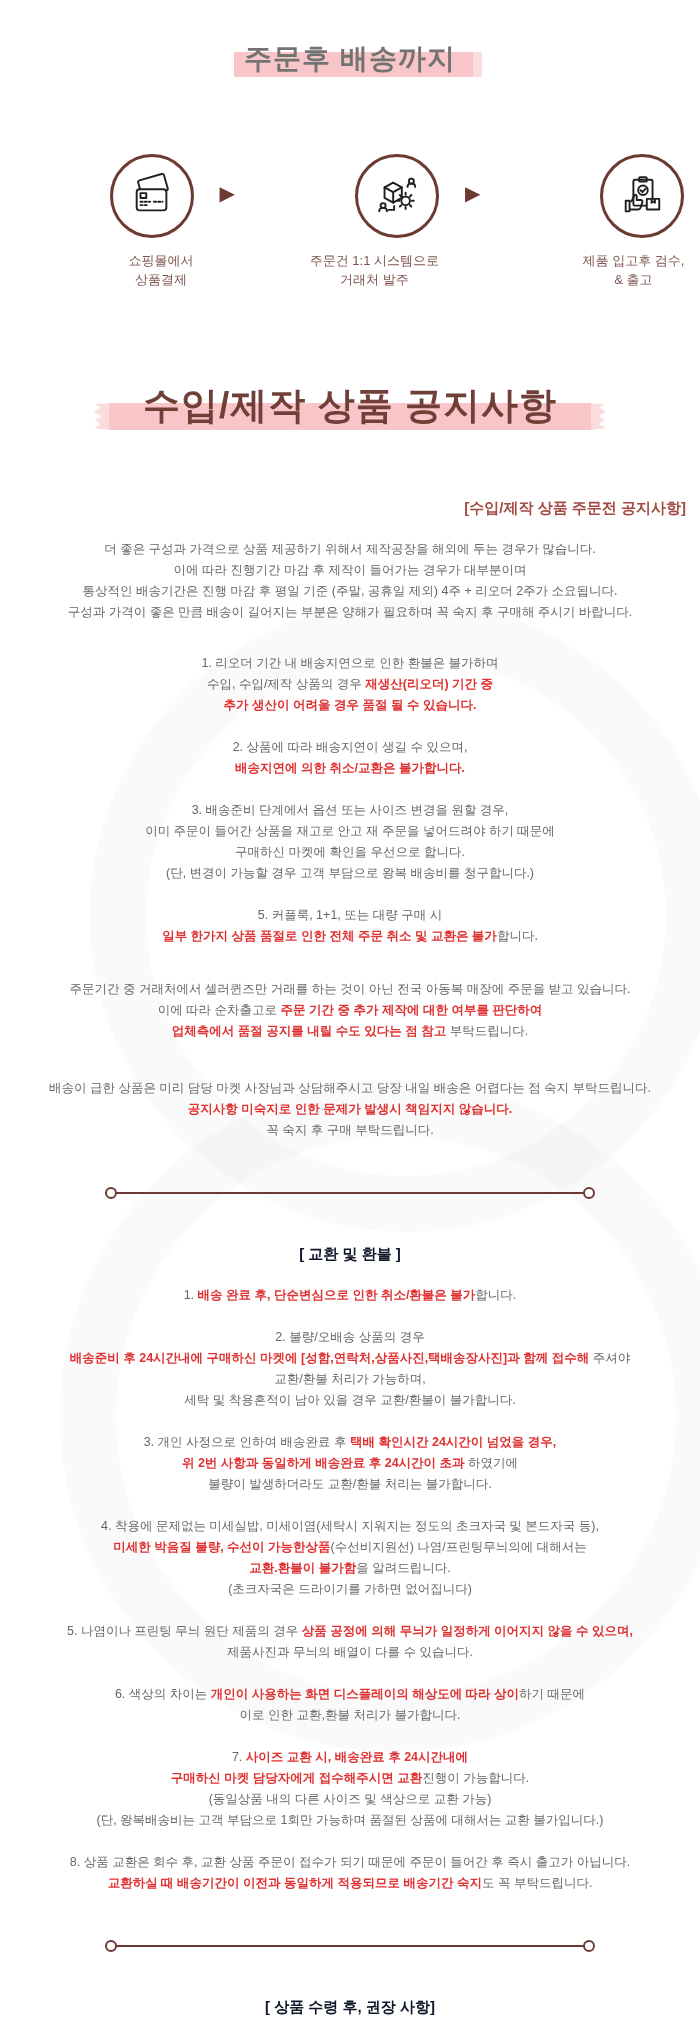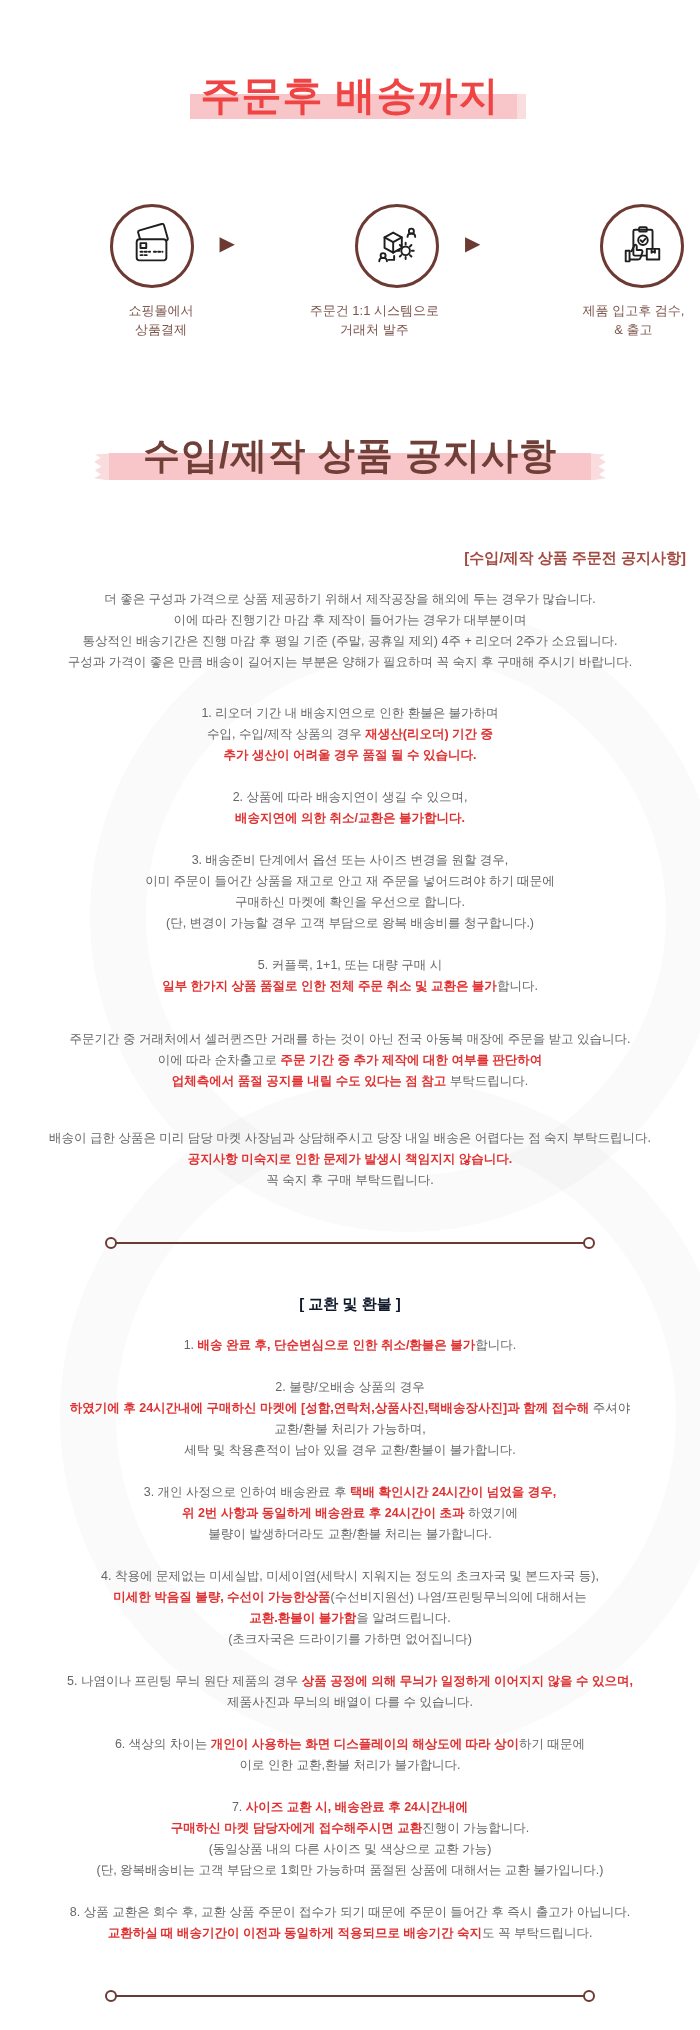--- a/index.html
+++ b/index.html
@@ -5,22 +5,22 @@
   html,body{margin:0;padding:0;background:#fff;}
   body{font-family:"Liberation Sans","DejaVu Sans",sans-serif;color:#666;}
   .page{position:relative;width:700px;min-height:2030px;margin:0 auto;background:#fff;overflow:hidden;}
   
   .wm{position:absolute;border-radius:50%;border:56px solid rgba(120,120,120,0.035);z-index:0;}
   .wm1{width:520px;height:520px;left:90px;top:600px;}
   .wm2{width:560px;height:560px;left:60px;top:1080px;}
   .content{position:relative;z-index:1;text-align:center;}
 
   
-  .main-title{display:inline-block;position:relative;margin-top:73px;font-size:40px;font-weight:900;
-              color:#ef4444;letter-spacing:1px;line-height:1.1;}
+  .main-title{display:inline-block;position:relative;margin-top:44px;font-size:28px;font-weight:900;
+              color:#737373;letter-spacing:1px;line-height:1.1;}
   .main-title .txt{position:relative;z-index:1;}
   .hl1{position:absolute;left:-10px;right:-18px;bottom:-2px;height:25px;background:#f8c6c9;z-index:0;}
   .hl1::after{content:"";position:absolute;right:-8px;top:0;bottom:0;width:9px;background:#fadedf;}
 
   .steps{display:flex;justify-content:center;align-items:flex-start;gap:26px;margin-top:60px;}
   .step{display:flex;flex-direction:column;align-items:flex-end;width:178px;}
   .step-circle{width:78px;height:78px;border:3px solid #6d3a33;border-radius:50%;background:#fff;
                display:flex;align-items:center;justify-content:center;}
   .step-label{margin-top:13px;font-size:13px;color:#7d564e;line-height:1.5;}
   .arrow{color:#6d3a33;font-size:20px;margin-top:29px;line-height:1;}
@@ -137,21 +137,21 @@
         <p class="para"><span>5. 커플룩, 1+1, 또는 대량 구매 시</span><br><span class="red">일부 한가지 상품 품절로 인한 전체 주문 취소 및 교환은 불가</span><span>합니다.</span></p>
         <p class="para" style="margin-top: 32px;"><span>주문기간 중 거래처에서 셀러퀸즈만 거래를 하는 것이 아닌 전국 아동복 매장에 주문을 받고 있습니다.</span><br><span>이에 따라 순차출고로 </span><span class="red">주문 기간 중 추가 제작에 대한 여부를 판단하여</span><br><span class="red">업체측에서 품절 공지를 내릴 수도 있다는 점 참고</span><span> 부탁드립니다.</span></p>
         <p class="para" style="margin-top: 36px;"><span>배송이 급한 상품은 미리 담당 마켓 사장님과 상담해주시고 당장 내일 배송은 어렵다는 점 숙지 부탁드립니다.</span><br><span class="red">공지사항 미숙지로 인한 문제가 발생시 책임지지 않습니다.</span><br><span>꼭 숙지 후 구매 부탁드립니다.</span></p>
         <div class="divider">
           <span class="dot"></span>
           <span class="rule"></span>
           <span class="dot"></span>
         </div>
         <h3 class="sec-heading hbrown">[ 교환 및 환불 ]</h3>
         <p class="para"><span>1. </span><span class="red">배송 완료 후, 단순변심으로 인한 취소/환불은 불가</span><span>합니다.</span></p>
-        <p class="para"><span>2. 불량/오배송 상품의 경우</span><br><span class="red">하였기에 후 24시간내에 구매하신 마켓에 [성함,연락처,상품사진,택배송장사진]과 함께 접수해</span><span> 주셔야</span><br><span>교환/환불 처리가 가능하며,</span><br><span>세탁 및 착용흔적이 남아 있을 경우 교환/환불이 불가합니다.</span></p>
+        <p class="para"><span>2. 불량/오배송 상품의 경우</span><br><span class="red">배송준비 후 24시간내에 구매하신 마켓에 [성함,연락처,상품사진,택배송장사진]과 함께 접수해</span><span> 주셔야</span><br><span>교환/환불 처리가 가능하며,</span><br><span>세탁 및 착용흔적이 남아 있을 경우 교환/환불이 불가합니다.</span></p>
         <p class="para"><span>3. 개인 사정으로 인하여 배송완료 후 </span><span class="red">택배 확인시간 24시간이 넘었을 경우,</span><br><span class="red">위 2번 사항과 동일하게 배송완료 후 24시간이 초과</span><span> 하였기에</span><br><span>불량이 발생하더라도 교환/환불 처리는 불가합니다.</span></p>
         <p class="para"><span>4. 착용에 문제없는 미세실밥, 미세이염(세탁시 지워지는 정도의 초크자국 및 본드자국 등),</span><br><span class="red">미세한 박음질 불량, 수선이 가능한상품</span><span>(수선비지원선) 나염/프린팅무늬의에 대해서는</span><br><span class="red">교환.환불이 불가함</span><span>을 알려드립니다.</span><br><span>(초크자국은 드라이기를 가하면 없어집니다)</span></p>
         <p class="para"><span>5. 나염이나 프린팅 무늬 원단 제품의 경우 </span><span class="red">상품 공정에 의해 무늬가 일정하게 이어지지 않을 수 있으며,</span><br><span>제품사진과 무늬의 배열이 다를 수 있습니다.</span></p>
         <p class="para"><span>6. 색상의 차이는 </span><span class="red">개인이 사용하는 화면 디스플레이의 해상도에 따라 상이</span><span>하기 때문에</span><br><span>이로 인한 교환,환불 처리가 불가합니다.</span></p>
         <p class="para"><span>7. </span><span class="red">사이즈 교환 시, 배송완료 후 24시간내에</span><br><span class="red">구매하신 마켓 담당자에게 접수해주시면 교환</span><span>진행이 가능합니다.</span><br><span>(동일상품 내의 다른 사이즈 및 색상으로 교환 가능)</span><br><span>(단, 왕복배송비는 고객 부담으로 1회만 가능하며 품절된 상품에 대해서는 교환 불가입니다.)</span></p>
         <p class="para"><span>8. 상품 교환은 회수 후, 교환 상품 주문이 접수가 되기 때문에 주문이 들어간 후 즉시 출고가 아닙니다.</span><br><span class="red">교환하실 때 배송기간이 이전과 동일하게 적용되므로 배송기간 숙지</span><span>도 꼭 부탁드립니다.</span></p>
         <div class="divider">
           <span class="dot"></span>
           <span class="rule"></span>
           <span class="dot"></span>

